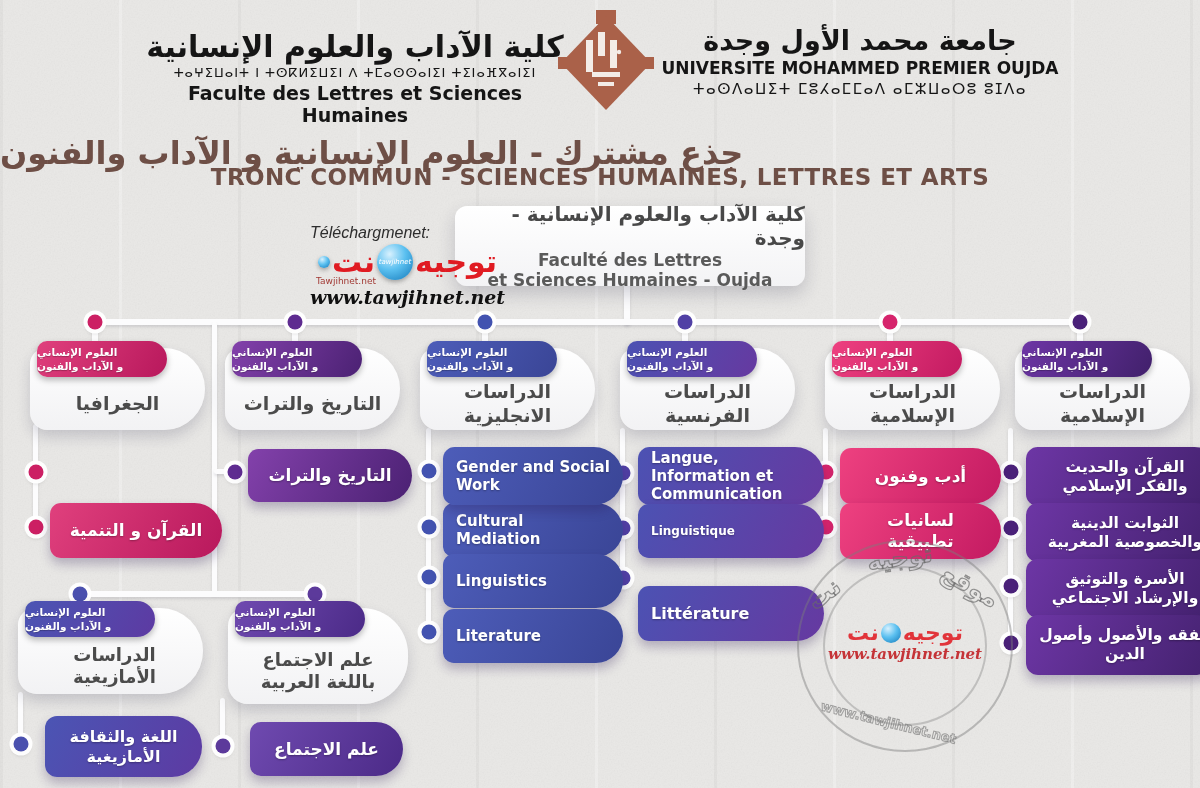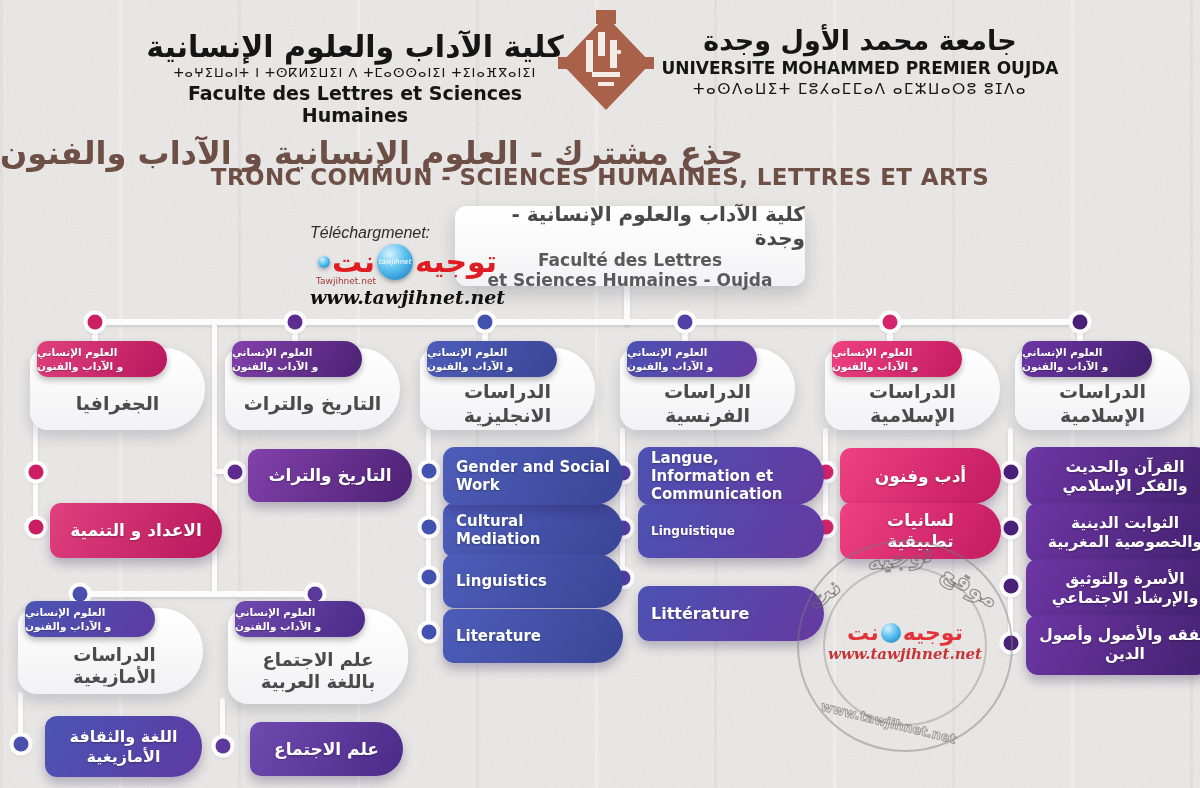--- a/index.html
+++ b/index.html
@@ -248,21 +248,21 @@
     <div class="card-title" style="font-size:18px;margin-left:8px;">الدراسات الأمازيغية</div>
   </div>
   <div class="card" style="left:228px;top:608px;width:180px;height:96px;">
     <div class="badge g-violet">
       <span>العلوم الإنساني</span>
       <span>و الآداب والفنون</span>
     </div>
     <div class="card-title" style="font-size:18px;padding:0 26px;">علم الاجتماع باللغة العربية</div>
   </div>
 
-  <div class="pill rtl g-pink" style="left:50px;top:503px;width:146px;height:47px;font-size:17px;">الاعداد و التنمية</div>
+  <div class="pill rtl g-pink" style="left:50px;top:503px;width:146px;height:47px;font-size:17px;">القرآن و التنمية</div>
 
   <div class="pill rtl g-purple" style="left:248px;top:449px;width:138px;height:45px;font-size:17px;">التاريخ والتراث</div>
 
   <div class="pill ltr g-blue" style="left:443px;top:503px;width:154px;height:46px;">Cultural Mediation</div>
   <div class="pill ltr g-blue" style="left:443px;top:447px;width:154px;height:50px;">Gender and Social Work</div>
   <div class="pill ltr g-blue" style="left:443px;top:554px;width:154px;height:46px;">Linguistics</div>
   <div class="pill ltr g-blue" style="left:443px;top:609px;width:154px;height:46px;">Literature</div>
 
   <div class="pill ltr g-indigo" style="left:638px;top:447px;width:160px;height:50px;">Langue, Information et Communication</div>
   <div class="pill ltr g-indigo" style="left:638px;top:504px;width:160px;height:46px;font-size:12px;">Linguistique</div>

